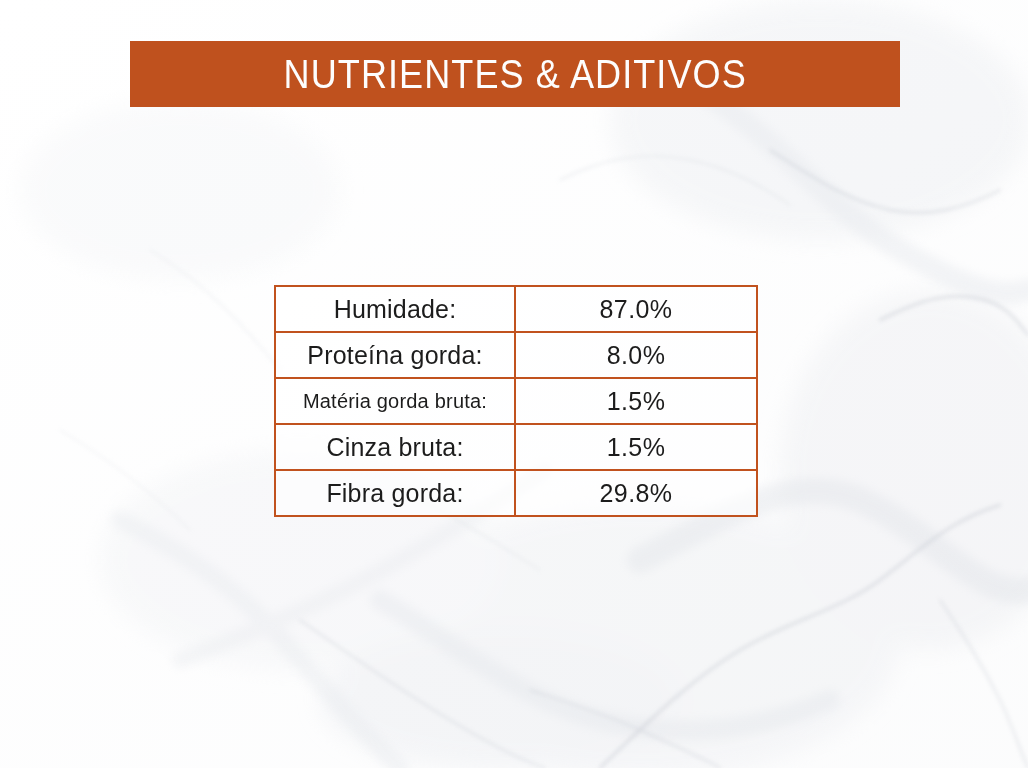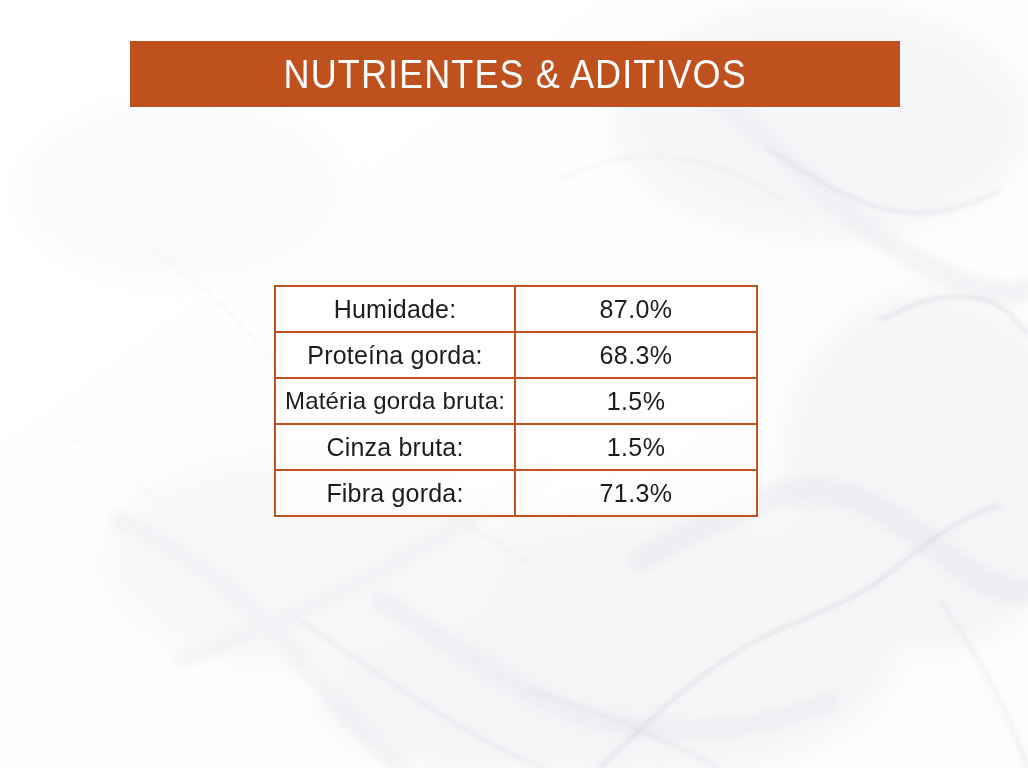--- a/index.html
+++ b/index.html
@@ -91,21 +91,21 @@
     font-family:"Liberation Sans","DejaVu Sans", sans-serif;
     font-weight:400;
     line-height:1;
   }
   .cell-label {
     width:240px;
     text-align:center;
     font-size:25px;
     letter-spacing:0.2px;
   }
-  .cell-label.small { font-size:24px; }
+  .cell-label.small { font-size:20px; }
   .cell-value {
     width:242px;
     text-align:center;
     font-size:25px;
     letter-spacing:0.4px;
   }
 </style>
 </head>
 <body>
 
@@ -173,30 +173,30 @@
 
 
   <table class="nutri-table">
     <tbody>
       <tr>
         <td class="cell-label">Humidade:</td>
         <td class="cell-value">87.0%</td>
       </tr>
       <tr>
         <td class="cell-label">Proteína gorda:</td>
-        <td class="cell-value">68.3%</td>
+        <td class="cell-value">8.0%</td>
       </tr>
       <tr>
         <td class="cell-label small">Matéria gorda bruta:</td>
         <td class="cell-value">1.5%</td>
       </tr>
       <tr>
         <td class="cell-label">Cinza bruta:</td>
         <td class="cell-value">1.5%</td>
       </tr>
       <tr>
         <td class="cell-label">Fibra gorda:</td>
-        <td class="cell-value">71.3%</td>
+        <td class="cell-value">29.8%</td>
       </tr>
     </tbody>
   </table>
 
 </div>
 
 </body></html>

